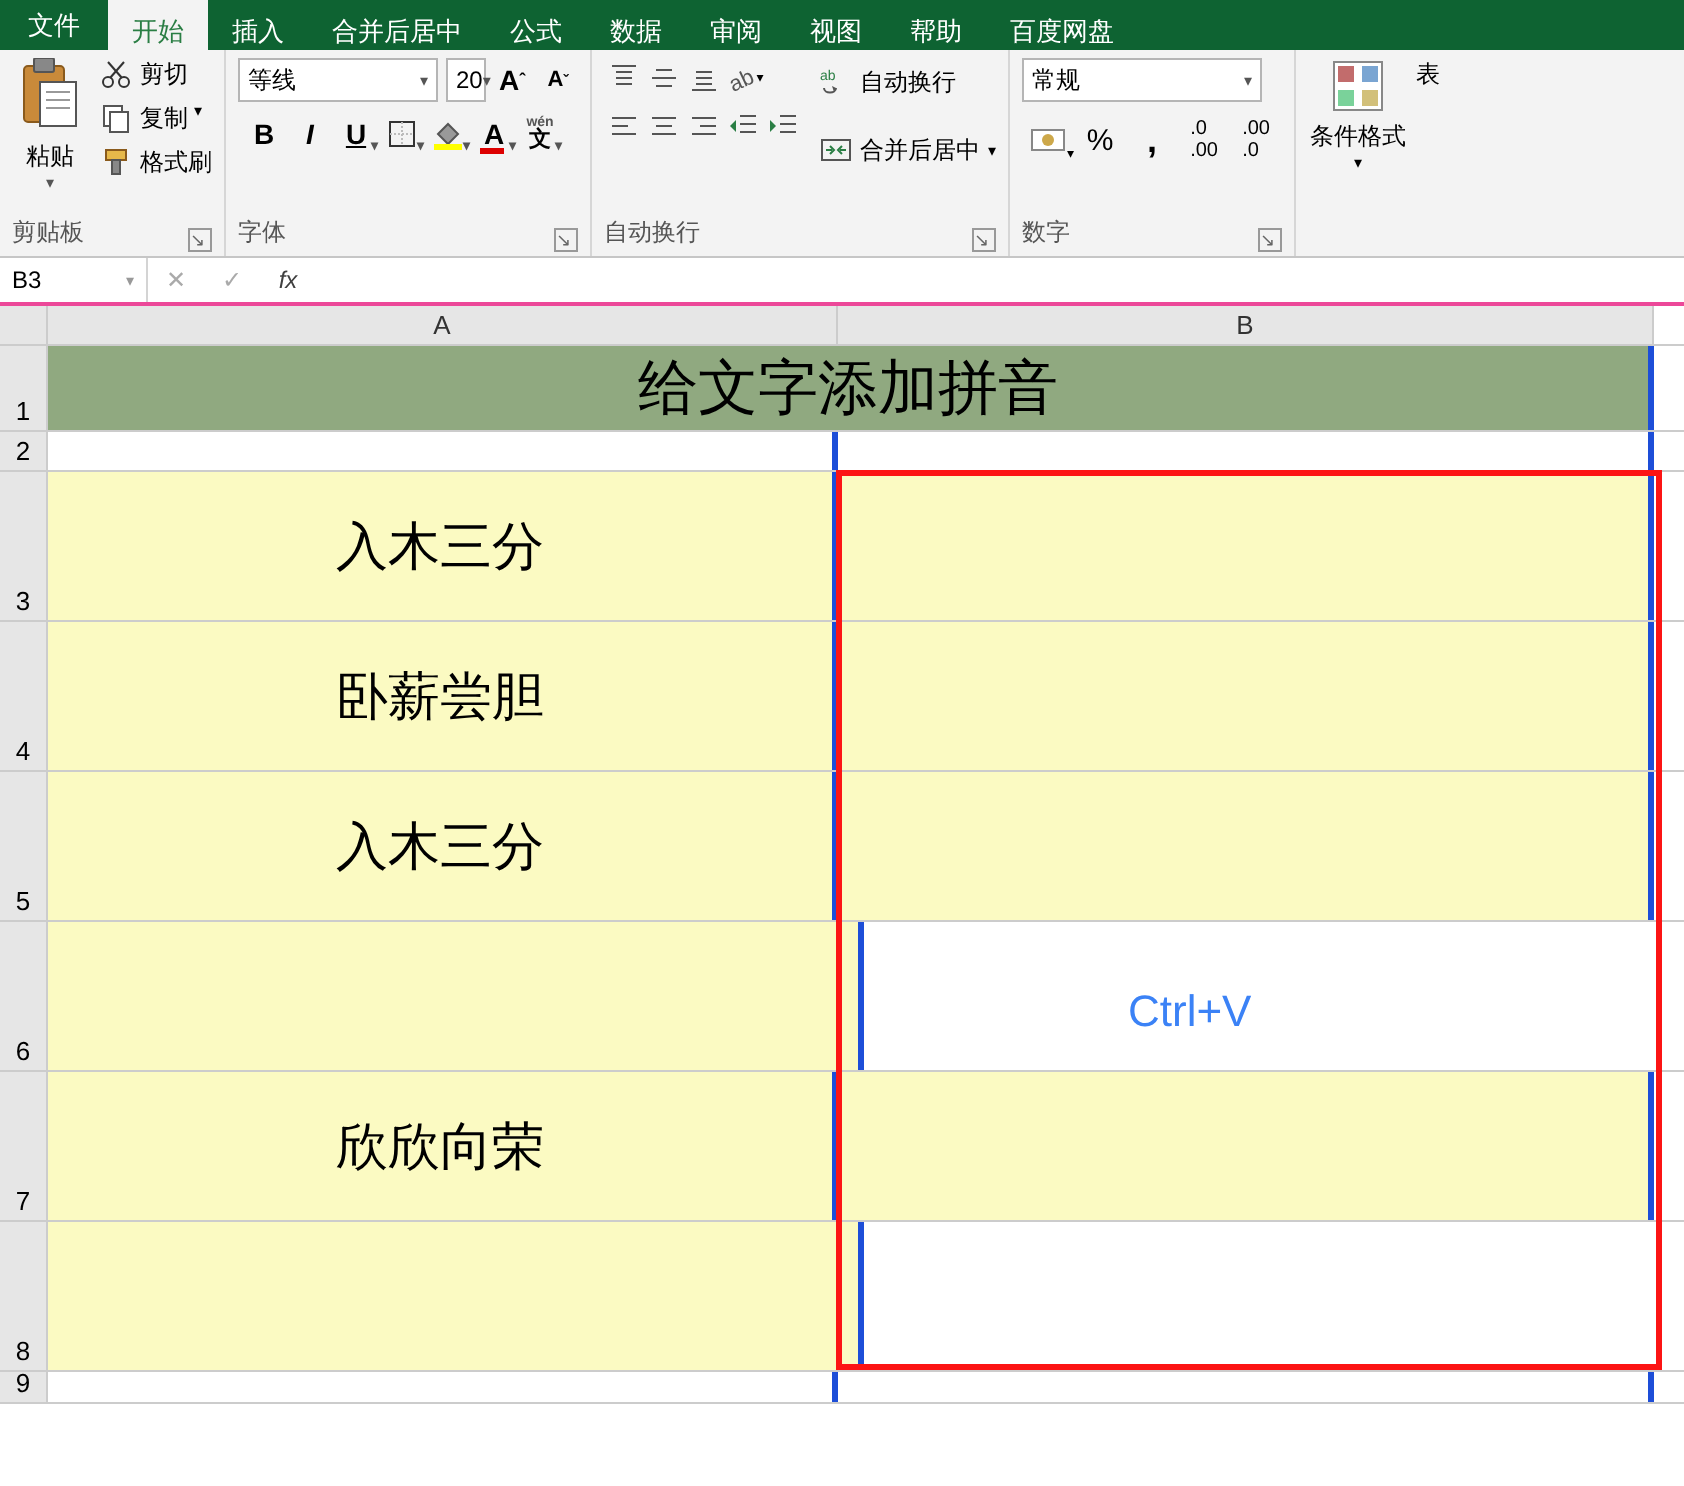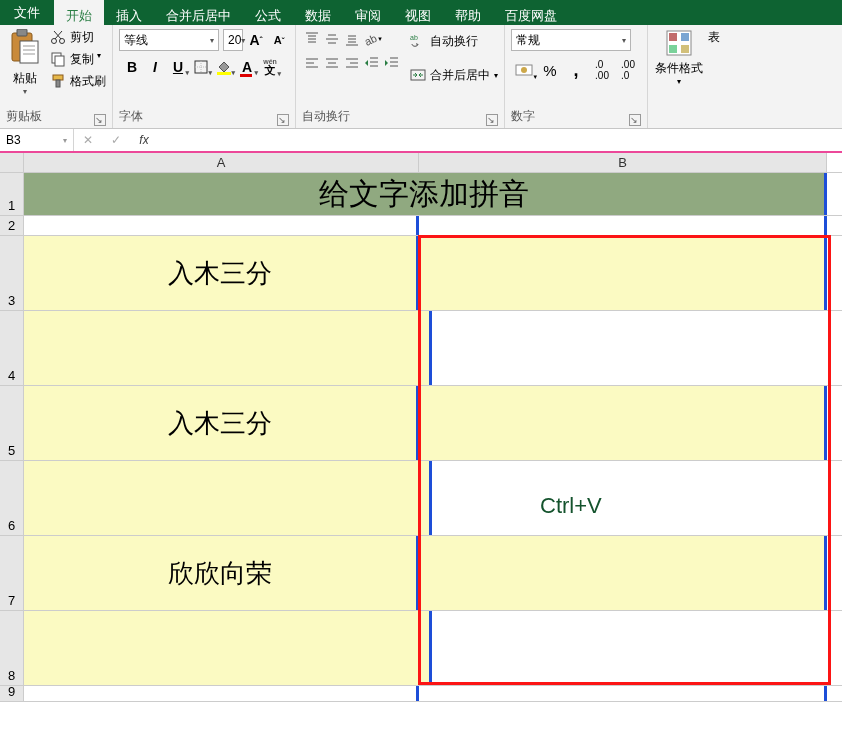--- a/index.html
+++ b/index.html
@@ -84,21 +84,21 @@
 .row-title { height: 43px; }
 .row-title .cell { background: #90a980; font-size: 30px; font-weight: 400; font-family: "SimSun", serif; }
 .row-2 { height: 20px; }
 .row-data { height: 75px; }
 .row-data .cA { background: #fbfac2; font-size: 26px; font-family: "SimSun", serif; }
 .row-data .cB { background: #fbfac2; font-size: 20px; color: #e02020; }
 .row-9 { height: 16px; }
 
 .red-box { position: absolute; border: 3px solid #fc1414; pointer-events: none; left: 418px; top: 82px; width: 413px; height: 450px; }
 
-.overlay-text { position: absolute; left: 540px; top: 340px; color: #14532d; font-size: 22px; pointer-events: none; }
+.overlay-text { position: absolute; left: 564px; top: 340px; color: #3b82f6; font-size: 22px; pointer-events: none; }
 </style>
 </head>
 <body>
 
 <div class="tab-bar">
   <div class="tab file">文件</div>
   <div class="tab active">开始</div>
   <div class="tab">插入</div>
   <div class="tab">合并后居中</div>
   <div class="tab">公式</div>
@@ -373,20 +373,21 @@
     <div class="cell cA"></div>
     <div class="cell cB"></div>
   </div>
   <div class="row row-data">
     <div class="rowhead">3</div>
     <div class="cell cA">入木三分</div>
     <div class="cell cB"></div>
   </div>
   <div class="row row-data">
     <div class="rowhead">4</div>
+    <div class="cell cA">卧薪尝胆</div>
     <div class="cell cB"></div>
   </div>
   <div class="row row-data">
     <div class="rowhead">5</div>
     <div class="cell cA">入木三分</div>
     <div class="cell cB"></div>
   </div>
   <div class="row row-data">
     <div class="rowhead">6</div>
     <div class="cell cB"></div>

